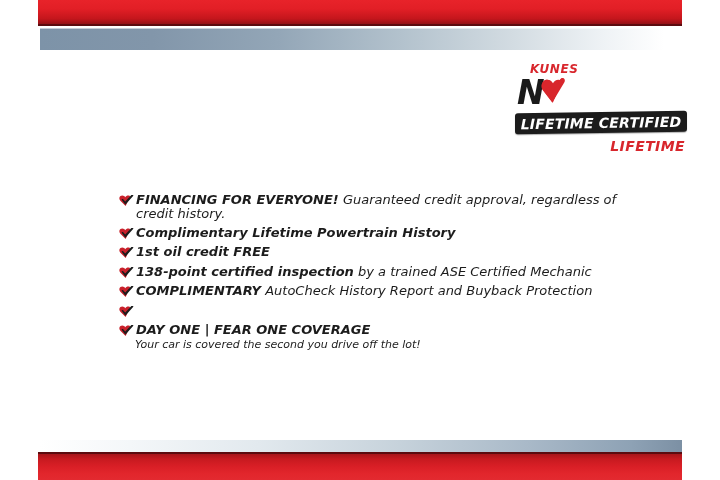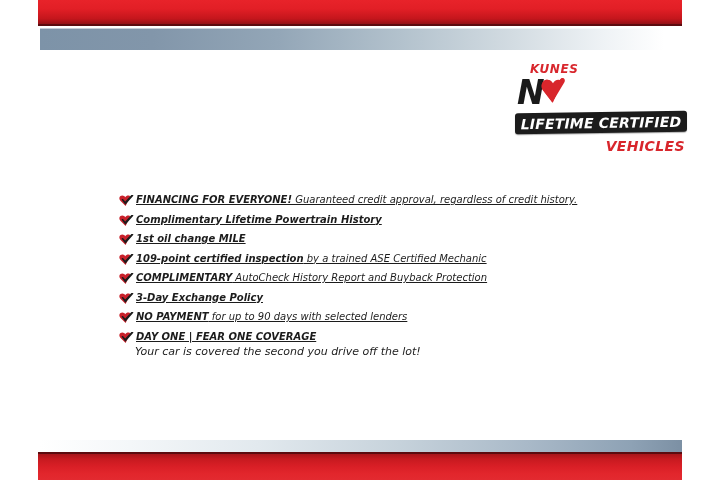--- a/index.html
+++ b/index.html
@@ -121,24 +121,23 @@
   
   #benefits { position: absolute; left: 118px; top: 193px; width: 520px; }
   .benefit-row {
     display: flex; align-items: flex-start;
     margin-bottom: 4.5px;
   }
   .benefit-check { width: 17px; min-width: 17px; margin-top: 2px; }
   .benefit-check svg { display: block; }
   .benefit-text {
     font-family: "DejaVu Sans", sans-serif;
-    font-size: 10px; line-height: 14px;
+    font-size: 13px; line-height: 14px;
     font-style: italic; color: #1c1c1c;
     padding-left: 1px;
-    text-decoration: underline;
   }
   .benefit-text b { font-weight: bold; }
   .benefit-sub {
     font-family: "DejaVu Sans", sans-serif;
     font-size: 11px; line-height: 15px;
     font-style: italic; color: #1c1c1c;
     margin-left: 18px;
   }
 </style>
 </head>
@@ -161,21 +160,21 @@
           <path d="M12.2 24.6 L3.2 12.8 C1.0 10.0 1.0 5.4 3.8 3.0 C6.8 0.4 11.4 2.0 12.9 5.4 C14.2 2.2 18.6 0.6 21.4 2.8 L22.0 3.3 L12.9 24.6 Z" fill="#d8262c"></path>
           <path d="M7.0 12.4 L11.9 21.0 L24.1 3.0 C24.9 1.8 24.5 0.6 23.4 0.2 C22.4 -0.2 21.3 0.3 20.7 1.2 L11.8 14.6 L9.6 10.6 C9.0 9.6 7.9 9.3 7.1 9.9 C6.3 10.4 6.4 11.5 7.0 12.4 Z" fill="#d8262c"></path>
         </svg>
       </span>
     </div>
 
     <div id="logo-banner">
       <span id="logo-banner-text">LIFETIME CERTIFIED</span>
     </div>
 
-    <div id="logo-vehicles">VEHICLES</div>
+    <div id="logo-vehicles">LIFETIME</div>
   </div>
 
   <div id="benefits">
       <div class="benefit-row">
         <span class="benefit-check">
           <svg width="16" height="13" viewBox="0 0 26 22" xmlns="http://www.w3.org/2000/svg">
             <path d="M12.4 18.8 L3.4 9.6 C1.1 7.3 1.1 3.6 3.6 1.7 C6.3 -0.4 10.4 0.9 11.8 3.7 C13.0 1.1 17.0 -0.2 19.5 1.6 L20.1 2.1 Z" fill="#c8202a"></path>
             <path d="M6.0 8.6 L11.9 16.4 L25.0 1.9 C25.8 0.9 25.4 -0.1 24.3 -0.4 C23.3 -0.7 22.3 -0.3 21.7 0.4 L11.7 11.2 L8.6 7.6 C8.0 6.8 6.9 6.6 6.1 7.1 C5.3 7.5 5.4 8.0 6.0 8.6 Z" fill="#1c1c1c"></path>
           </svg>
         </span>
@@ -195,66 +194,52 @@
         </div>
       </div>
       <div class="benefit-row">
         <span class="benefit-check">
           <svg width="16" height="13" viewBox="0 0 26 22" xmlns="http://www.w3.org/2000/svg">
             <path d="M12.4 18.8 L3.4 9.6 C1.1 7.3 1.1 3.6 3.6 1.7 C6.3 -0.4 10.4 0.9 11.8 3.7 C13.0 1.1 17.0 -0.2 19.5 1.6 L20.1 2.1 Z" fill="#c8202a"></path>
             <path d="M6.0 8.6 L11.9 16.4 L25.0 1.9 C25.8 0.9 25.4 -0.1 24.3 -0.4 C23.3 -0.7 22.3 -0.3 21.7 0.4 L11.7 11.2 L8.6 7.6 C8.0 6.8 6.9 6.6 6.1 7.1 C5.3 7.5 5.4 8.0 6.0 8.6 Z" fill="#1c1c1c"></path>
           </svg>
         </span>
         <div>
-          <div class="benefit-text"><b>1st oil change MILE</b></div>
-        </div>
-      </div>
-      <div class="benefit-row">
-        <span class="benefit-check">
-          <svg width="16" height="13" viewBox="0 0 26 22" xmlns="http://www.w3.org/2000/svg">
-            <path d="M12.4 18.8 L3.4 9.6 C1.1 7.3 1.1 3.6 3.6 1.7 C6.3 -0.4 10.4 0.9 11.8 3.7 C13.0 1.1 17.0 -0.2 19.5 1.6 L20.1 2.1 Z" fill="#c8202a"></path>
-            <path d="M6.0 8.6 L11.9 16.4 L25.0 1.9 C25.8 0.9 25.4 -0.1 24.3 -0.4 C23.3 -0.7 22.3 -0.3 21.7 0.4 L11.7 11.2 L8.6 7.6 C8.0 6.8 6.9 6.6 6.1 7.1 C5.3 7.5 5.4 8.0 6.0 8.6 Z" fill="#1c1c1c"></path>
-          </svg>
-        </span>
-        <div>
-          <div class="benefit-text"><b>109-point certified inspection</b> by a trained ASE Certified Mechanic</div>
+          <div class="benefit-text"><b>1st oil credit FREE</b></div>
+        </div>
+      </div>
+      <div class="benefit-row">
+        <span class="benefit-check">
+          <svg width="16" height="13" viewBox="0 0 26 22" xmlns="http://www.w3.org/2000/svg">
+            <path d="M12.4 18.8 L3.4 9.6 C1.1 7.3 1.1 3.6 3.6 1.7 C6.3 -0.4 10.4 0.9 11.8 3.7 C13.0 1.1 17.0 -0.2 19.5 1.6 L20.1 2.1 Z" fill="#c8202a"></path>
+            <path d="M6.0 8.6 L11.9 16.4 L25.0 1.9 C25.8 0.9 25.4 -0.1 24.3 -0.4 C23.3 -0.7 22.3 -0.3 21.7 0.4 L11.7 11.2 L8.6 7.6 C8.0 6.8 6.9 6.6 6.1 7.1 C5.3 7.5 5.4 8.0 6.0 8.6 Z" fill="#1c1c1c"></path>
+          </svg>
+        </span>
+        <div>
+          <div class="benefit-text"><b>138-point certified inspection</b> by a trained ASE Certified Mechanic</div>
         </div>
       </div>
       <div class="benefit-row">
         <span class="benefit-check">
           <svg width="16" height="13" viewBox="0 0 26 22" xmlns="http://www.w3.org/2000/svg">
             <path d="M12.4 18.8 L3.4 9.6 C1.1 7.3 1.1 3.6 3.6 1.7 C6.3 -0.4 10.4 0.9 11.8 3.7 C13.0 1.1 17.0 -0.2 19.5 1.6 L20.1 2.1 Z" fill="#c8202a"></path>
             <path d="M6.0 8.6 L11.9 16.4 L25.0 1.9 C25.8 0.9 25.4 -0.1 24.3 -0.4 C23.3 -0.7 22.3 -0.3 21.7 0.4 L11.7 11.2 L8.6 7.6 C8.0 6.8 6.9 6.6 6.1 7.1 C5.3 7.5 5.4 8.0 6.0 8.6 Z" fill="#1c1c1c"></path>
           </svg>
         </span>
         <div>
           <div class="benefit-text"><b>COMPLIMENTARY</b> AutoCheck History Report and Buyback Protection</div>
         </div>
       </div>
       <div class="benefit-row">
         <span class="benefit-check">
           <svg width="16" height="13" viewBox="0 0 26 22" xmlns="http://www.w3.org/2000/svg">
             <path d="M12.4 18.8 L3.4 9.6 C1.1 7.3 1.1 3.6 3.6 1.7 C6.3 -0.4 10.4 0.9 11.8 3.7 C13.0 1.1 17.0 -0.2 19.5 1.6 L20.1 2.1 Z" fill="#c8202a"></path>
             <path d="M6.0 8.6 L11.9 16.4 L25.0 1.9 C25.8 0.9 25.4 -0.1 24.3 -0.4 C23.3 -0.7 22.3 -0.3 21.7 0.4 L11.7 11.2 L8.6 7.6 C8.0 6.8 6.9 6.6 6.1 7.1 C5.3 7.5 5.4 8.0 6.0 8.6 Z" fill="#1c1c1c"></path>
           </svg>
         </span>
-        <div>
-          <div class="benefit-text"><b>3-Day Exchange Policy</b></div>
-        </div>
-      </div>
-      <div class="benefit-row">
-        <span class="benefit-check">
-          <svg width="16" height="13" viewBox="0 0 26 22" xmlns="http://www.w3.org/2000/svg">
-            <path d="M12.4 18.8 L3.4 9.6 C1.1 7.3 1.1 3.6 3.6 1.7 C6.3 -0.4 10.4 0.9 11.8 3.7 C13.0 1.1 17.0 -0.2 19.5 1.6 L20.1 2.1 Z" fill="#c8202a"></path>
-            <path d="M6.0 8.6 L11.9 16.4 L25.0 1.9 C25.8 0.9 25.4 -0.1 24.3 -0.4 C23.3 -0.7 22.3 -0.3 21.7 0.4 L11.7 11.2 L8.6 7.6 C8.0 6.8 6.9 6.6 6.1 7.1 C5.3 7.5 5.4 8.0 6.0 8.6 Z" fill="#1c1c1c"></path>
-          </svg>
-        </span>
-        <div>
-          <div class="benefit-text"><b>NO PAYMENT</b> for up to 90 days with selected lenders</div>
-        </div>
       </div>
       <div class="benefit-row">
         <span class="benefit-check">
           <svg width="16" height="13" viewBox="0 0 26 22" xmlns="http://www.w3.org/2000/svg">
             <path d="M12.4 18.8 L3.4 9.6 C1.1 7.3 1.1 3.6 3.6 1.7 C6.3 -0.4 10.4 0.9 11.8 3.7 C13.0 1.1 17.0 -0.2 19.5 1.6 L20.1 2.1 Z" fill="#c8202a"></path>
             <path d="M6.0 8.6 L11.9 16.4 L25.0 1.9 C25.8 0.9 25.4 -0.1 24.3 -0.4 C23.3 -0.7 22.3 -0.3 21.7 0.4 L11.7 11.2 L8.6 7.6 C8.0 6.8 6.9 6.6 6.1 7.1 C5.3 7.5 5.4 8.0 6.0 8.6 Z" fill="#1c1c1c"></path>
           </svg>
         </span>
         <div>
           <div class="benefit-text"><b>DAY ONE  |  FEAR ONE COVERAGE</b></div>

